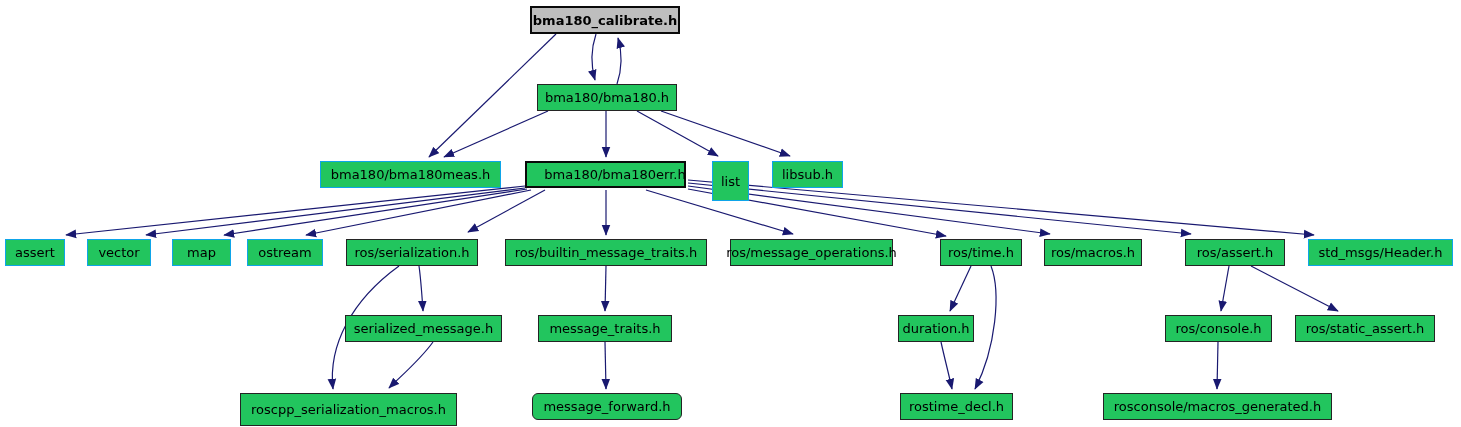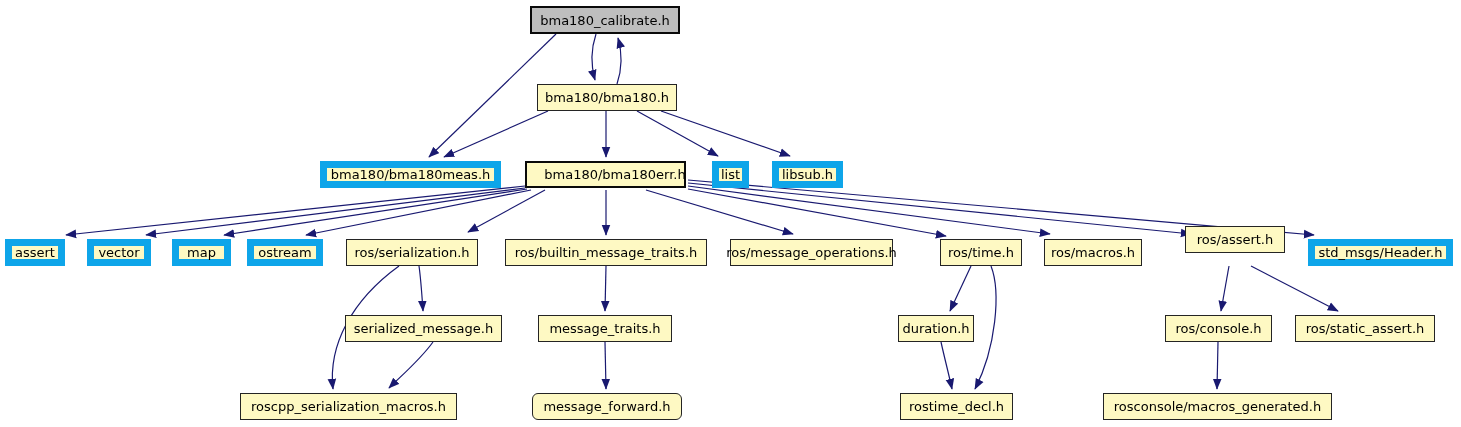--- a/index.html
+++ b/index.html
@@ -3,26 +3,26 @@
 <meta charset="utf-8">
 <style>
   html,body{margin:0;padding:0;}
   body{
     width:1461px;height:427px;position:relative;background:#ffffff;
     font-family:"DejaVu Sans","Liberation Sans",sans-serif;
   }
   #graph{position:absolute;left:0;top:0;width:1461px;height:427px;}
   svg.edges{position:absolute;left:0;top:0;z-index:1;}
   .node{
-    position:absolute;z-index:2;background:#fef9c3;color:#000000;
+    position:absolute;z-index:2;background:#22c55e;color:#000000;
     font-size:13px;display:flex;align-items:center;justify-content:center;
     white-space:nowrap;box-sizing:border-box;text-align:center;
   }
   .node.linked{border:1.4px solid #242424;}
-  .node.plain{border:7px solid #0ea5e9;}
+  .node.plain{border:1px solid #0ea5e9;}
   .node.bold{border:2px solid #0a0a0a;}
   .node.root{border:2px solid #0a0a0a;background:#bebebe;}
   path.edge{fill:none;stroke:#191970;stroke-width:1.2px;}
 </style>
 </head>
 <body>
 
 <div id="graph">
 
   <svg class="edges" width="1461" height="427" viewBox="0 0 1461 427">
@@ -55,40 +55,40 @@
     <path class="edge" marker-end="url(#arrow)" d="M606,266 L605,311"></path>
     <path class="edge" marker-end="url(#arrow)" d="M605,342 L606,389"></path>
     <path class="edge" marker-end="url(#arrow)" d="M971,266 L950,311"></path>
     <path class="edge" marker-end="url(#arrow)" d="M991,266 C1001,292 996,348 975,389"></path>
     <path class="edge" marker-end="url(#arrow)" d="M941,342 C945,360 949,375 952,389"></path>
     <path class="edge" marker-end="url(#arrow)" d="M1229,266 L1221,311"></path>
     <path class="edge" marker-end="url(#arrow)" d="M1251,266 L1338,311"></path>
     <path class="edge" marker-end="url(#arrow)" d="M1218,342 L1217,389"></path>
   </svg>
 
-  <div class="node root" style="left:530px;top:6px;width:150px;height:28px;">bma180_calibrate.h</div>
+  <div class="node root" style="left:530px;top:6px;width:150px;height:28px;font-weight:bold;">bma180_calibrate.h</div>
   <div class="node linked" style="left:537px;top:84px;width:140px;height:27px;">bma180/bma180.h</div>
   <div class="node plain" style="left:320px;top:161px;width:181px;height:27px;">bma180/bma180meas.h</div>
   <div class="node bold" style="left:525px;top:161px;width:161px;height:27px;padding-left:19px;">bma180/bma180err.h</div>
-  <div class="node plain" style="left:712px;top:161px;width:37px;height:27px;">list</div>
+  <div class="node plain" style="left:712px;top:161px;width:37px;height:40px;">list</div>
   <div class="node plain" style="left:772px;top:161px;width:71px;height:27px;">libsub.h</div>
   <div class="node plain" style="left:5px;top:239px;width:60px;height:27px;">assert</div>
   <div class="node plain" style="left:87px;top:239px;width:64px;height:27px;">vector</div>
   <div class="node plain" style="left:172px;top:239px;width:59px;height:27px;">map</div>
   <div class="node plain" style="left:247px;top:239px;width:76px;height:27px;">ostream</div>
   <div class="node linked" style="left:346px;top:239px;width:132px;height:27px;">ros/serialization.h</div>
   <div class="node linked" style="left:505px;top:239px;width:202px;height:27px;">ros/builtin_message_traits.h</div>
   <div class="node linked" style="left:730px;top:239px;width:163px;height:27px;">ros/message_operations.h</div>
   <div class="node linked" style="left:940px;top:239px;width:82px;height:27px;">ros/time.h</div>
   <div class="node linked" style="left:1044px;top:239px;width:98px;height:27px;">ros/macros.h</div>
-  <div class="node linked" style="left:1185px;top:226px;width:100px;height:27px;">ros/assert.h</div>
+  <div class="node linked" style="left:1185px;top:239px;width:100px;height:27px;">ros/assert.h</div>
   <div class="node plain" style="left:1308px;top:239px;width:145px;height:27px;">std_msgs/Header.h</div>
   <div class="node linked" style="left:345px;top:315px;width:157px;height:27px;">serialized_message.h</div>
   <div class="node linked" style="left:538px;top:315px;width:134px;height:27px;">message_traits.h</div>
   <div class="node linked" style="left:898px;top:315px;width:76px;height:27px;">duration.h</div>
   <div class="node linked" style="left:1165px;top:315px;width:107px;height:27px;">ros/console.h</div>
   <div class="node linked" style="left:1295px;top:315px;width:140px;height:27px;">ros/static_assert.h</div>
-  <div class="node linked" style="left:240px;top:393px;width:217px;height:27px;">roscpp_serialization_macros.h</div>
+  <div class="node linked" style="left:240px;top:393px;width:217px;height:33px;">roscpp_serialization_macros.h</div>
   <div class="node linked" style="left:532px;top:393px;width:150px;height:27px;border-radius:6px;">message_forward.h</div>
   <div class="node linked" style="left:900px;top:393px;width:113px;height:27px;">rostime_decl.h</div>
   <div class="node linked" style="left:1103px;top:393px;width:229px;height:27px;">rosconsole/macros_generated.h</div>
 
 </div>
 
 </body></html>

